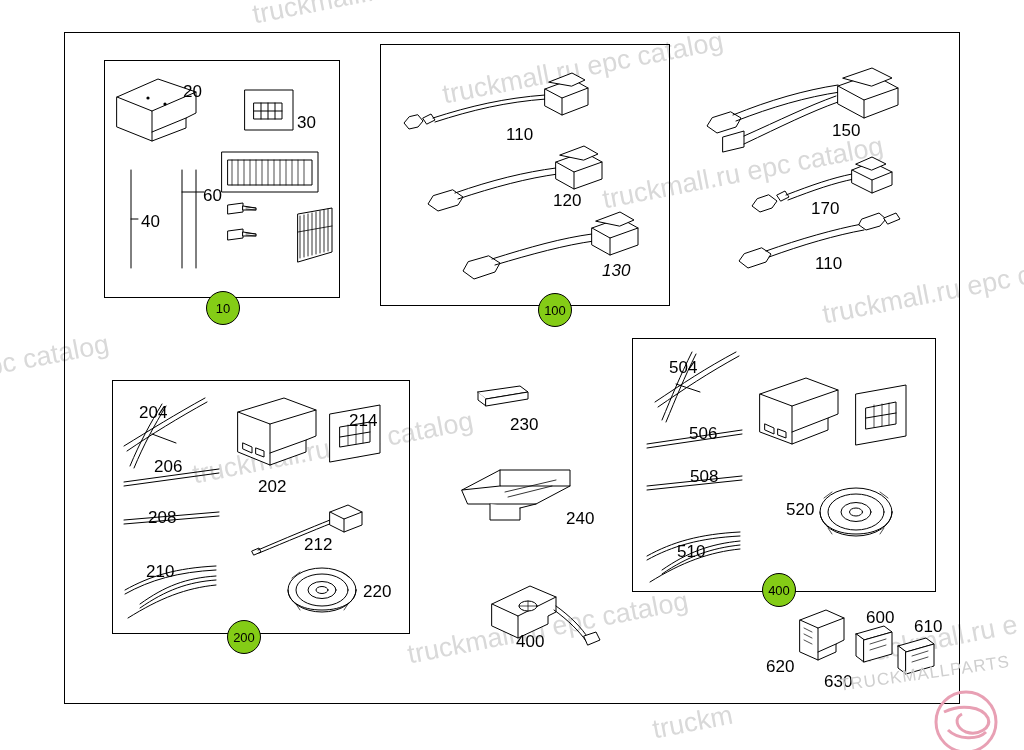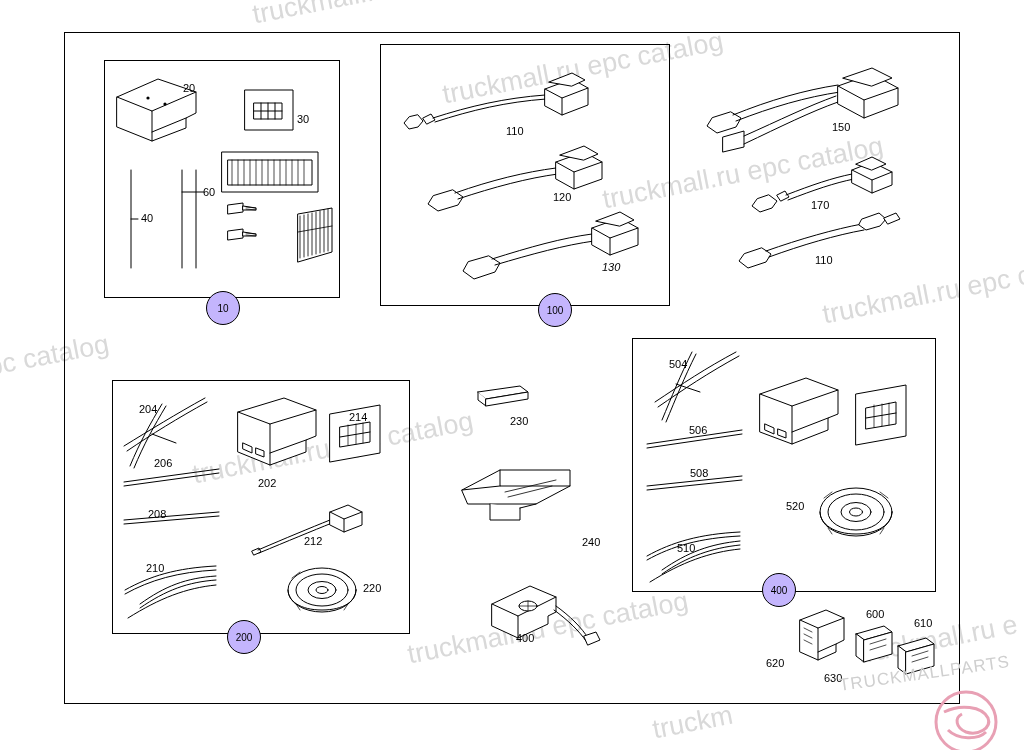--- a/index.html
+++ b/index.html
@@ -32,32 +32,32 @@
     box-sizing: border-box;
     background: transparent;
   }
   
   .bubble {
     position: absolute;
     width: 34px;
     height: 34px;
     border: 1px solid #000;
     border-radius: 50%;
-    background: #c4b5fd;
+    background: #84cc16;
     display: flex;
     align-items: center;
     justify-content: center;
-    font-size: 10px;
+    font-size: 13px;
     color: #000;
     box-sizing: border-box;
   }
   
   .label {
     position: absolute;
-    font-size: 11px;
+    font-size: 17px;
     color: #000;
     white-space: nowrap;
   }
   
   .wm {
     position: absolute;
     color: #d9d9d9;
     font-size: 27px;
     white-space: nowrap;
     transform-origin: left top;
@@ -383,21 +383,21 @@
   <div class="label" style="left:258px; top:477px;">202</div>
   <div class="label" style="left:139px; top:403px;">204</div>
   <div class="label" style="left:154px; top:457px;">206</div>
   <div class="label" style="left:148px; top:508px;">208</div>
   <div class="label" style="left:146px; top:562px;">210</div>
   <div class="label" style="left:304px; top:535px;">212</div>
   <div class="label" style="left:349px; top:411px;">214</div>
   <div class="label" style="left:363px; top:582px;">220</div>
 
   <div class="label" style="left:510px; top:415px;">230</div>
-  <div class="label" style="left:566px; top:536px;margin-left:16px;">240</div>
+  <div class="label" style="left:566px; top:509px;">240</div>
   <div class="label" style="left:516px; top:632px;">400</div>
 
   <div class="label" style="left:669px; top:358px;">504</div>
   <div class="label" style="left:677px; top:424px;margin-left:12px;">506</div>
   <div class="label" style="left:690px; top:467px;">508</div>
   <div class="label" style="left:677px; top:542px;">510</div>
   <div class="label" style="left:786px; top:500px;">520</div>
 
   <div class="label" style="left:866px; top:608px;">600</div>
   <div class="label" style="left:914px; top:617px;">610</div>

